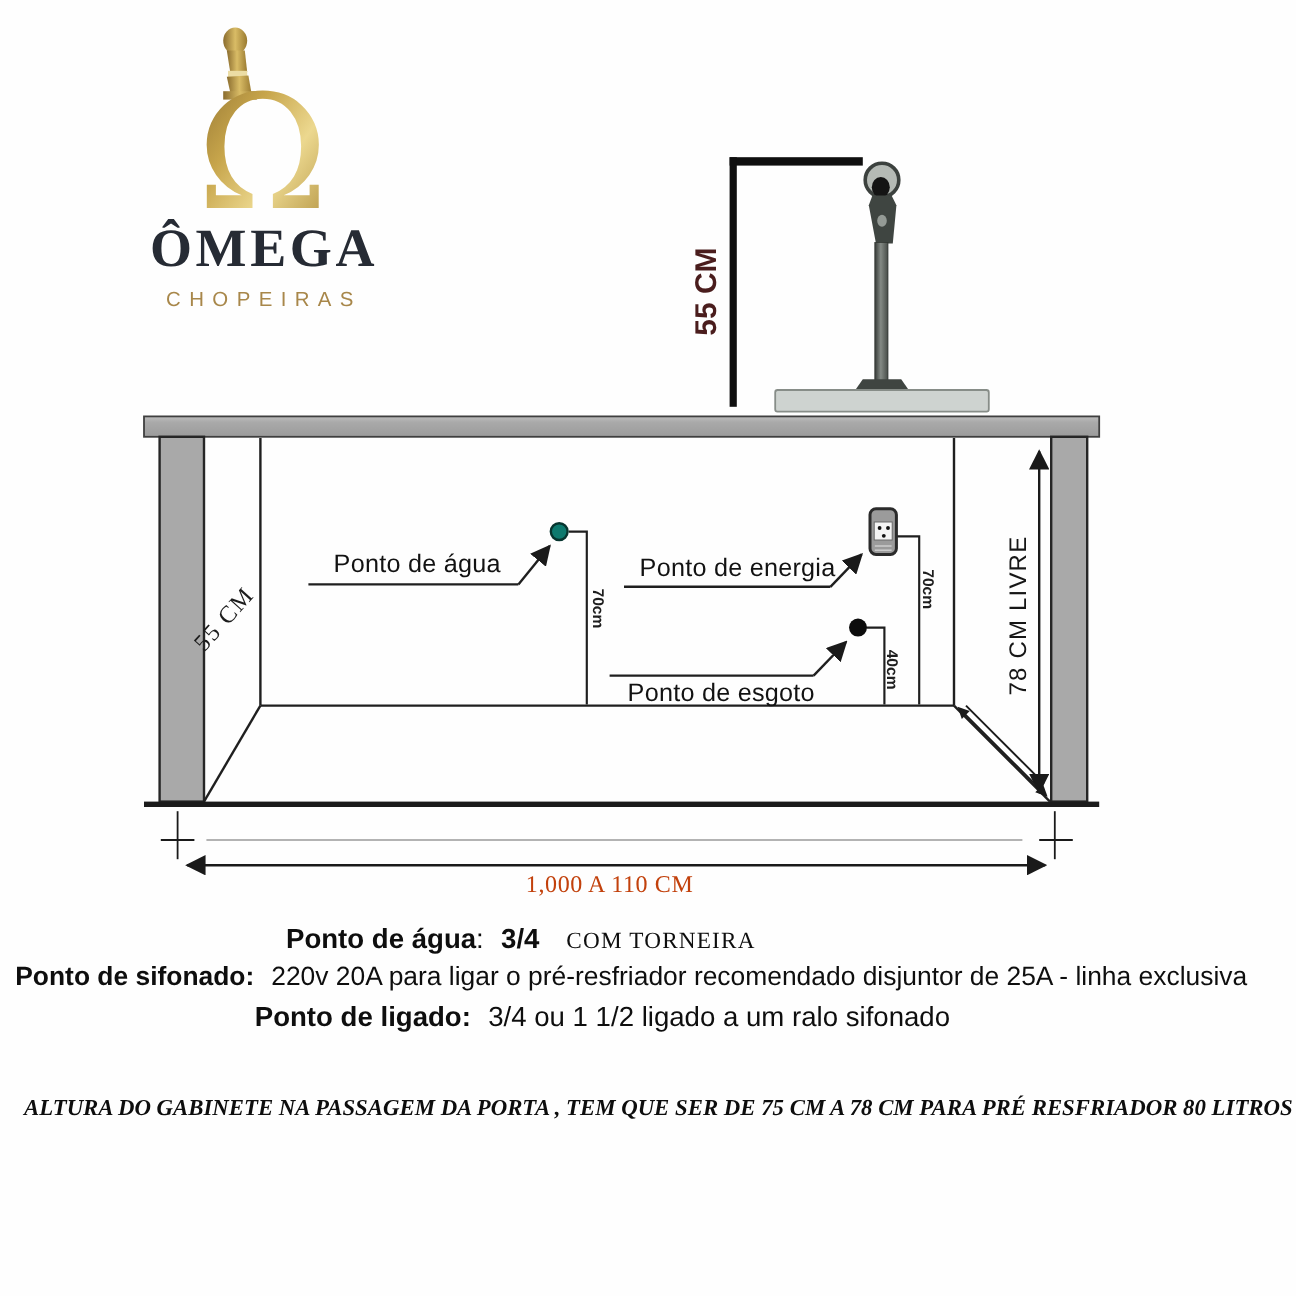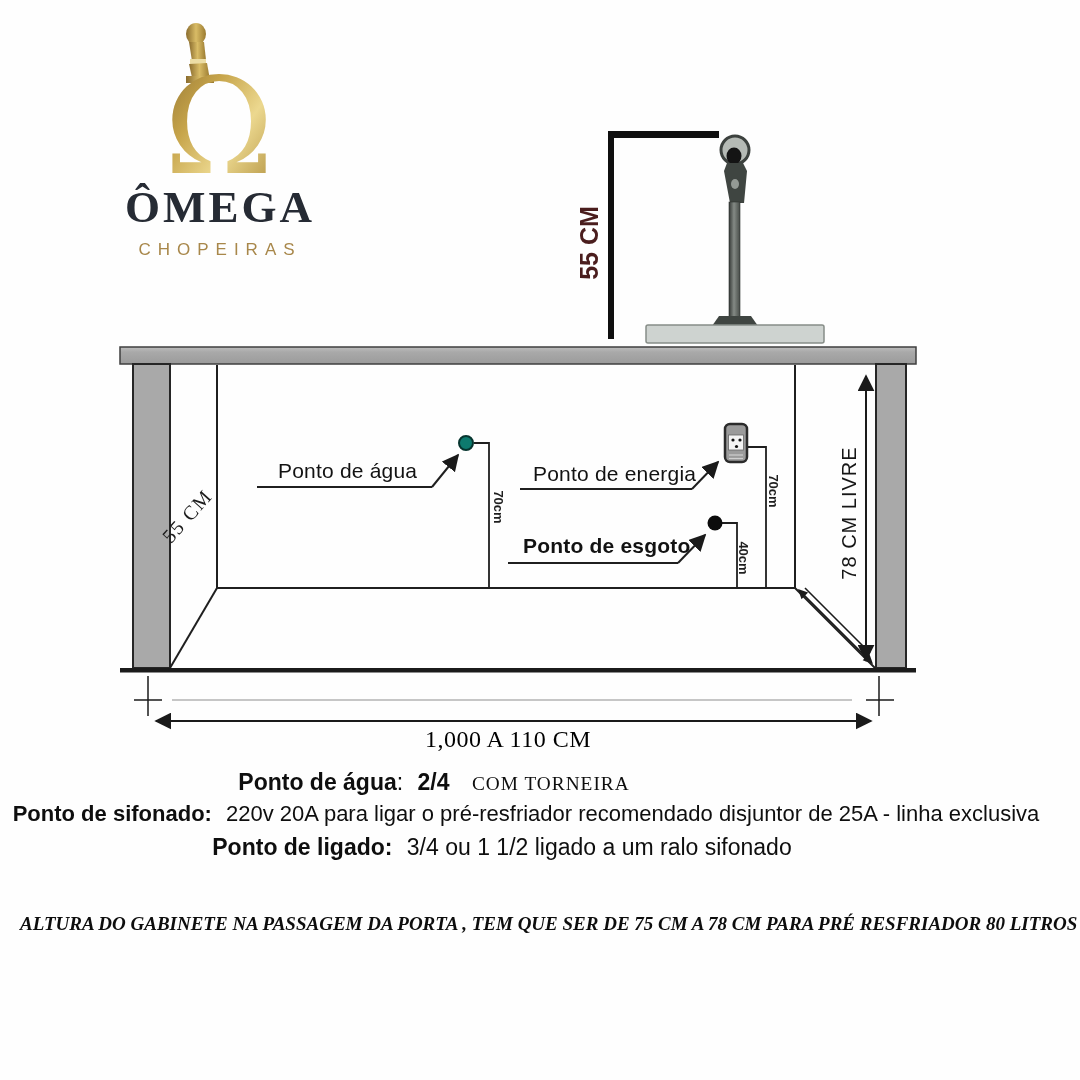--- a/index.html
+++ b/index.html
@@ -21,23 +21,23 @@
   .clearance-dim{left:769px;top:502px;width:160px;height:22px;transform:rotate(-90deg);
     font-size:20px;letter-spacing:1px;color:#161616;}
   .riser{height:16px;width:60px;transform:rotate(90deg);font-size:13px;font-weight:600;color:#1e1e1e;}
   .riser-water{left:469px;top:499px;}
   .riser-energy{left:744px;top:483px;}
   .riser-drain{left:714px;top:550px;}
   
   .point-label{font-size:21px;letter-spacing:0.2px;color:#121212;white-space:nowrap;}
   .lbl-water{left:278px;top:459px;}
   .lbl-energy{left:533px;top:462px;text-align:right;}
-  .lbl-drain{left:523px;top:534px;font-weight:bold;}
+  .lbl-drain{left:523px;top:566px;}
   .width-label{left:363px;top:726px;width:290px;text-align:center;
-    font-family:"Liberation Serif",serif;font-size:24px;color:#000000;letter-spacing:0.5px;}
+    font-family:"Liberation Serif",serif;font-size:20px;color:#c2410c;letter-spacing:0.5px;}
   
   .spec-line{left:0;width:1080px;text-align:center;white-space:nowrap;color:#0e0e0e;}
   .spec-1{top:769px;font-size:23px;transform:translateX(-106px);}
   .spec-2{top:801px;font-size:22px;transform:translateX(-14px);}
   .spec-3{top:834px;font-size:23px;transform:translateX(-38px);}
   .spec-line b{font-weight:700;}
   .serif-caps{font-family:"Liberation Serif",serif;font-size:0.84em;letter-spacing:1px;margin-left:16px;text-align:right;}
   .gap-s{margin-left:8px;} .gap-m{margin-left:0;}
   
   .note{left:20px;width:1040px;text-align:center;font-family:"Liberation Serif",serif;
@@ -174,21 +174,21 @@
   <div class="abs point-label lbl-drain">Ponto de esgoto</div>
 
   <div class="abs rot riser riser-water">70cm</div>
   <div class="abs rot riser riser-energy">70cm</div>
   <div class="abs rot riser riser-drain">40cm</div>
 
   <div class="abs width-label">1,000 A 110 CM</div>
 
   <div class="abs spec-line spec-1">
     <b>Ponto de água</b><span>:</span>
-    <b class="gap-s">2/4</b>
+    <b class="gap-s">3/4</b>
     <span class="serif-caps">COM TORNEIRA</span>
   </div>
   <div class="abs spec-line spec-2">
     <b>Ponto de sifonado:</b>
     <span class="gap-s">220v</span>
     <span class="gap-m">20A para ligar o pré-resfriador recomendado disjuntor de 25A - linha exclusiva</span>
   </div>
   <div class="abs spec-line spec-3">
     <b>Ponto de ligado:</b>
     <span class="gap-s">3/4 ou 1 1/2 ligado a um ralo sifonado</span>

